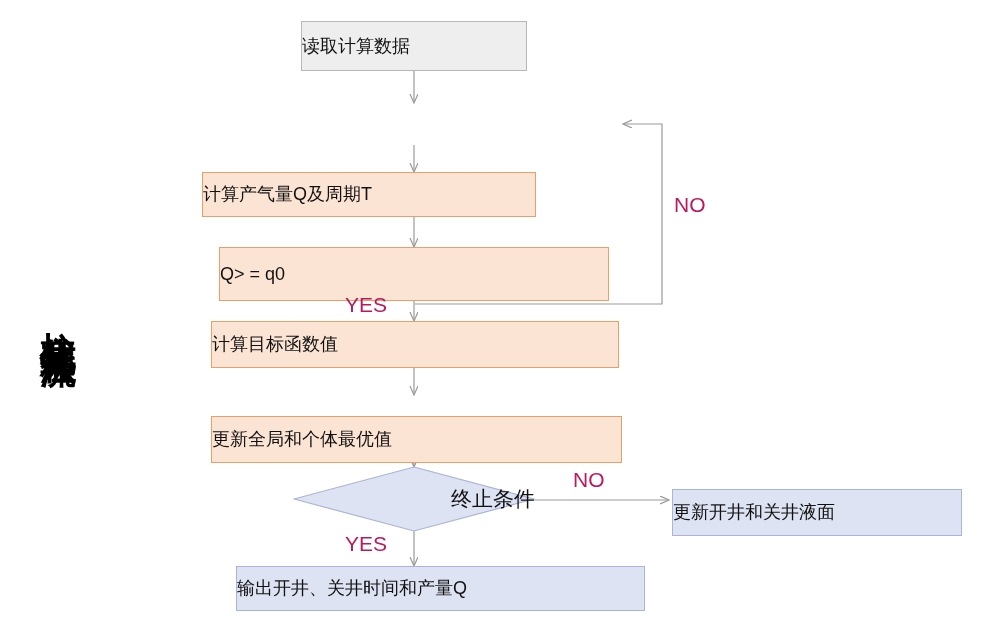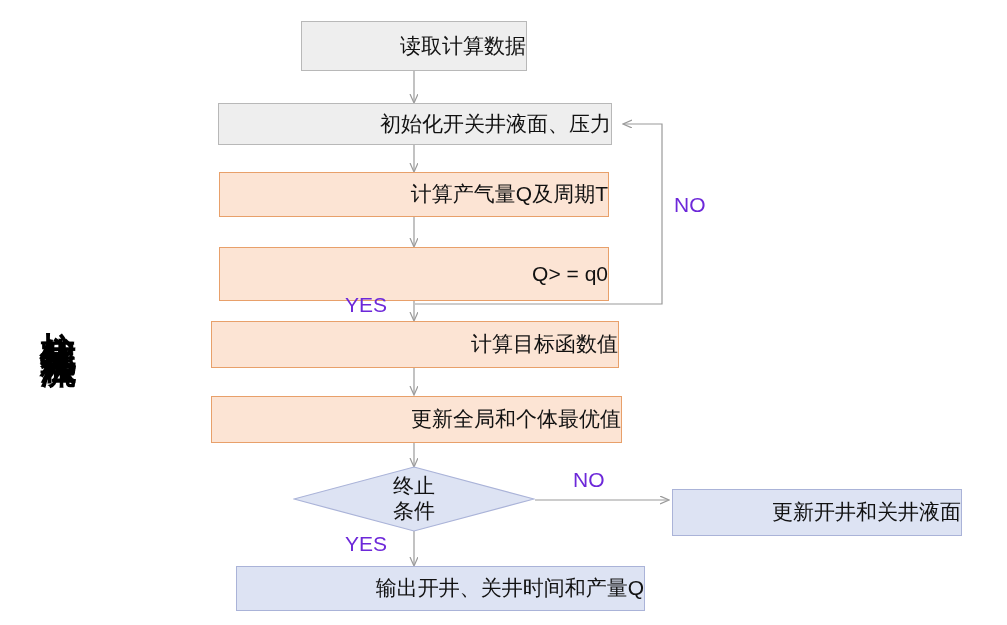--- a/index.html
+++ b/index.html
@@ -37,24 +37,24 @@
     justify-content: center;
     white-space: nowrap;
   }
 
   
   .node {
     position: absolute;
     box-sizing: border-box;
     display: flex;
     align-items: center;
-    justify-content: flex-end;
+    justify-content: flex-start;
     text-align: center;
     color: #111111;
-    font-size: 21px;
+    font-size: 18px;
     line-height: 1.25;
     white-space: nowrap;
   }
   .node.gray {
     background: #eeeeee;
     border: 1px solid #b8b8b8;
   }
   .node.orange {
     background: #fce4d4;
     border: 1px solid #e8a06a;
@@ -71,44 +71,44 @@
   .diamond-wrap svg {
     display: block;
   }
   .diamond-label {
     position: absolute;
     left: 0;
     top: 0;
     width: 100%;
     height: 100%;
     display: flex;
-    flex-direction: column;
+    flex-direction: row;
     align-items: center;
-    justify-content: center;
+    justify-content: flex-end;
     font-size: 21px;
     line-height: 1.18;
     color: #111111;
     white-space: pre;
   }
 
   
   .conn {
     position: absolute;
     left: 0;
     top: 0;
     width: 1007px;
     height: 625px;
     pointer-events: none;
   }
 
   
   .edge-label {
     position: absolute;
     font-size: 21px;
-    color: #6d28d9;
+    color: #be185d;
     white-space: nowrap;
   }
 </style>
 </head>
 <body>
 
 <div id="canvas">
 
   <div class="side-title">柱塞优化算法流程</div>
 
@@ -135,37 +135,34 @@
 
     <line x1="535" y1="500" x2="668" y2="500" stroke="#9a9a9a" stroke-width="1.2" marker-end="url(#ah)"></line>
 
     <path d="M415,304 L662,304 L662,124 L624,124" fill="none" stroke="#9a9a9a" stroke-width="1.2" marker-end="url(#ah)"></path>
   </svg>
 
   <div class="node gray" style="left:301px; top:21px; width:226px; height:50px;">
     <span>读取计算数据</span>
   </div>
 
-  <div class="node gray" style="left:218px; top:103px; width:394px; height:42px;">
-    <span>初始化开关井液面、压力</span>
-  </div>
 
-  <div class="node orange" style="left:219px; top:172px; width:390px; height:45px;">
+  <div class="node orange" style="left:202px; top:172px; width:334px; height:45px;">
     <span>计算产气量Q及周期T</span>
   </div>
 
   <div class="node orange" style="left:219px; top:247px; width:390px; height:54px;">
     <span>Q&gt; = q0</span>
   </div>
 
-  <div class="node orange" style="left:211px; top:321px; width:408px; height:47px;padding-left:19px;">
+  <div class="node orange" style="left:211px; top:321px; width:408px; height:47px;">
     <span>计算目标函数值</span>
   </div>
 
-  <div class="node orange" style="left:211px; top:396px; width:411px; height:47px;padding-left:48px;">
+  <div class="node orange" style="left:211px; top:416px; width:411px; height:47px;">
     <span>更新全局和个体最优值</span>
   </div>
 
   <div class="diamond-wrap" style="left:293px; top:466px; width:242px; height:66px;">
     <svg width="242" height="66" viewBox="0 0 242 66" xmlns="http://www.w3.org/2000/svg">
       <polygon points="121,1 241,33 121,65 1,33" fill="#dde3f3" stroke="#aab3d8" stroke-width="1.2"></polygon>
     </svg>
     <div class="diamond-label">
       <span>终止</span>
       <span>条件</span>

